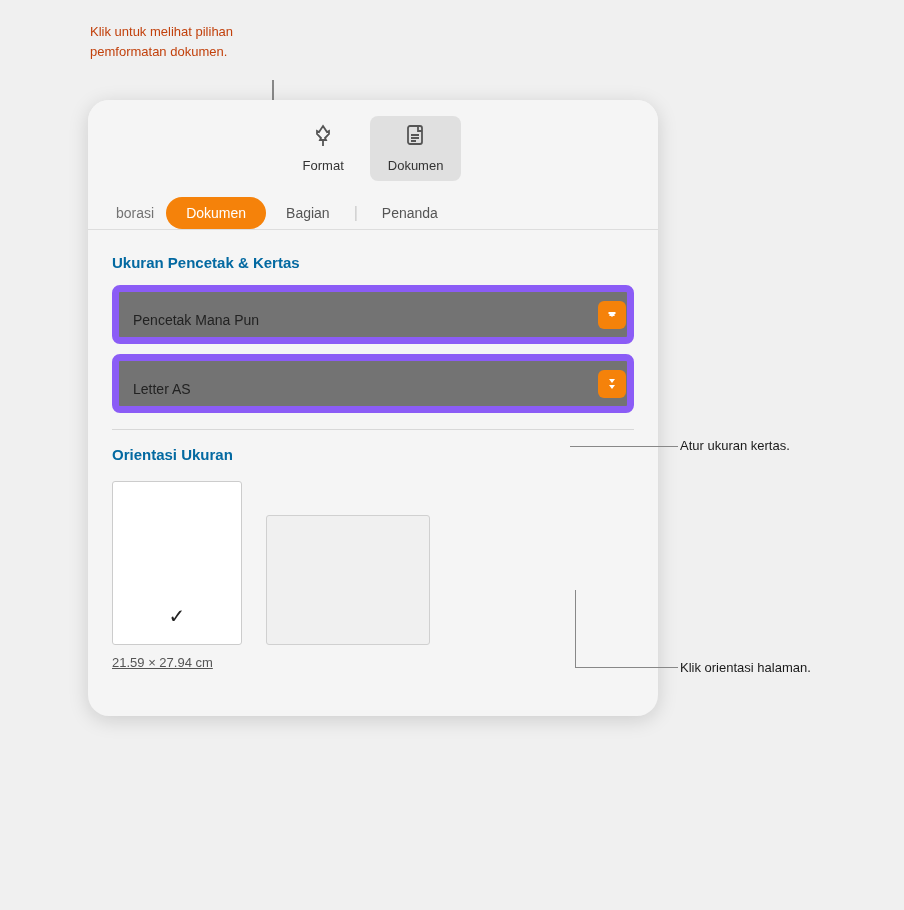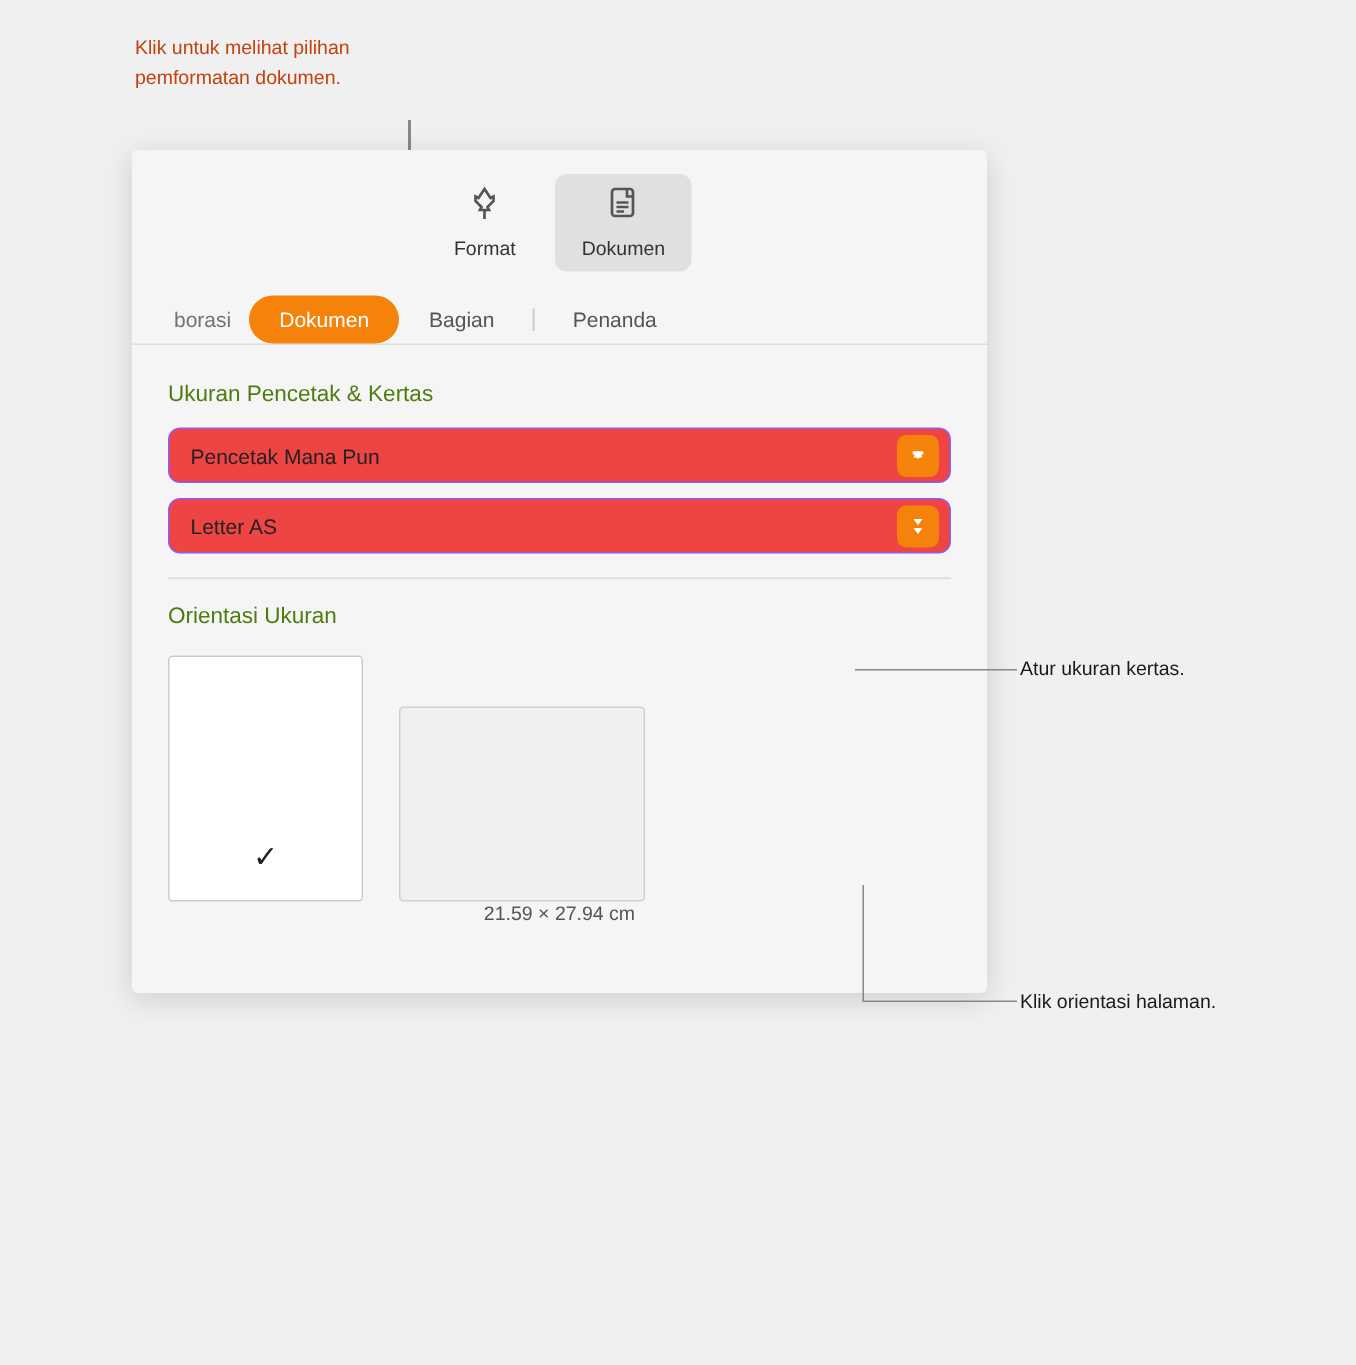--- a/index.html
+++ b/index.html
@@ -30,21 +30,21 @@
       height: 80px;
       background: #888;
     }
 
     .panel {
       position: absolute;
       top: 100px;
       left: 88px;
       width: 570px;
       background: #f5f5f5;
-      border-radius: 4px;
+      border-radius: 21px;
       box-shadow: 0 4px 20px rgba(0,0,0,0.15);
       padding-bottom: 30px;
       overflow: hidden;
     }
 
     .toolbar {
       display: flex;
       justify-content: center;
       gap: 8px;
       padding: 16px 20px 10px;
@@ -103,36 +103,36 @@
       font-size: 16px;
       margin: 0 4px;
     }
 
     .panel-body {
       padding: 24px 24px 16px;
     }
 
     .section-title {
       font-size: 15px;
-      font-weight: 400;
-      color: #4d7c0f;
+      font-weight: 700;
+      color: #0369a1;
       margin-bottom: 14px;
     }
 
     .dropdown-row {
       position: relative;
       margin-bottom: 10px;
     }
 
     .dropdown {
       width: 100%;
-      padding: 10px 44px 9px 14px;
-      border: 1px solid #8b5cf6;
+      padding: 20px 44px 9px 14px;
+      border: 7px solid #8b5cf6;
       border-radius: 8px;
-      background: #ef4444;
+      background: #737373;
       font-size: 14px;
       color: #222;
       appearance: none;
       cursor: pointer;
     }
 
     .dropdown-arrow {
       position: absolute;
       right: 8px;
       top: 50%;
@@ -192,23 +192,25 @@
       border: 1px solid #d0d0d0;
       border-radius: 3px;
     }
 
     .check-mark {
       font-size: 20px;
       color: #222;
     }
 
     .page-size-label {
+      margin-top: 10px;
       font-size: 13px;
       color: #555;
-      text-align: center;
+      text-align: left;
+      text-decoration: underline;
     }
 
     
     .callout-paper-size {
       position: absolute;
       top: 438px;
       left: 680px;
       font-size: 13px;
       color: #1a1a1a;
       white-space: nowrap;

